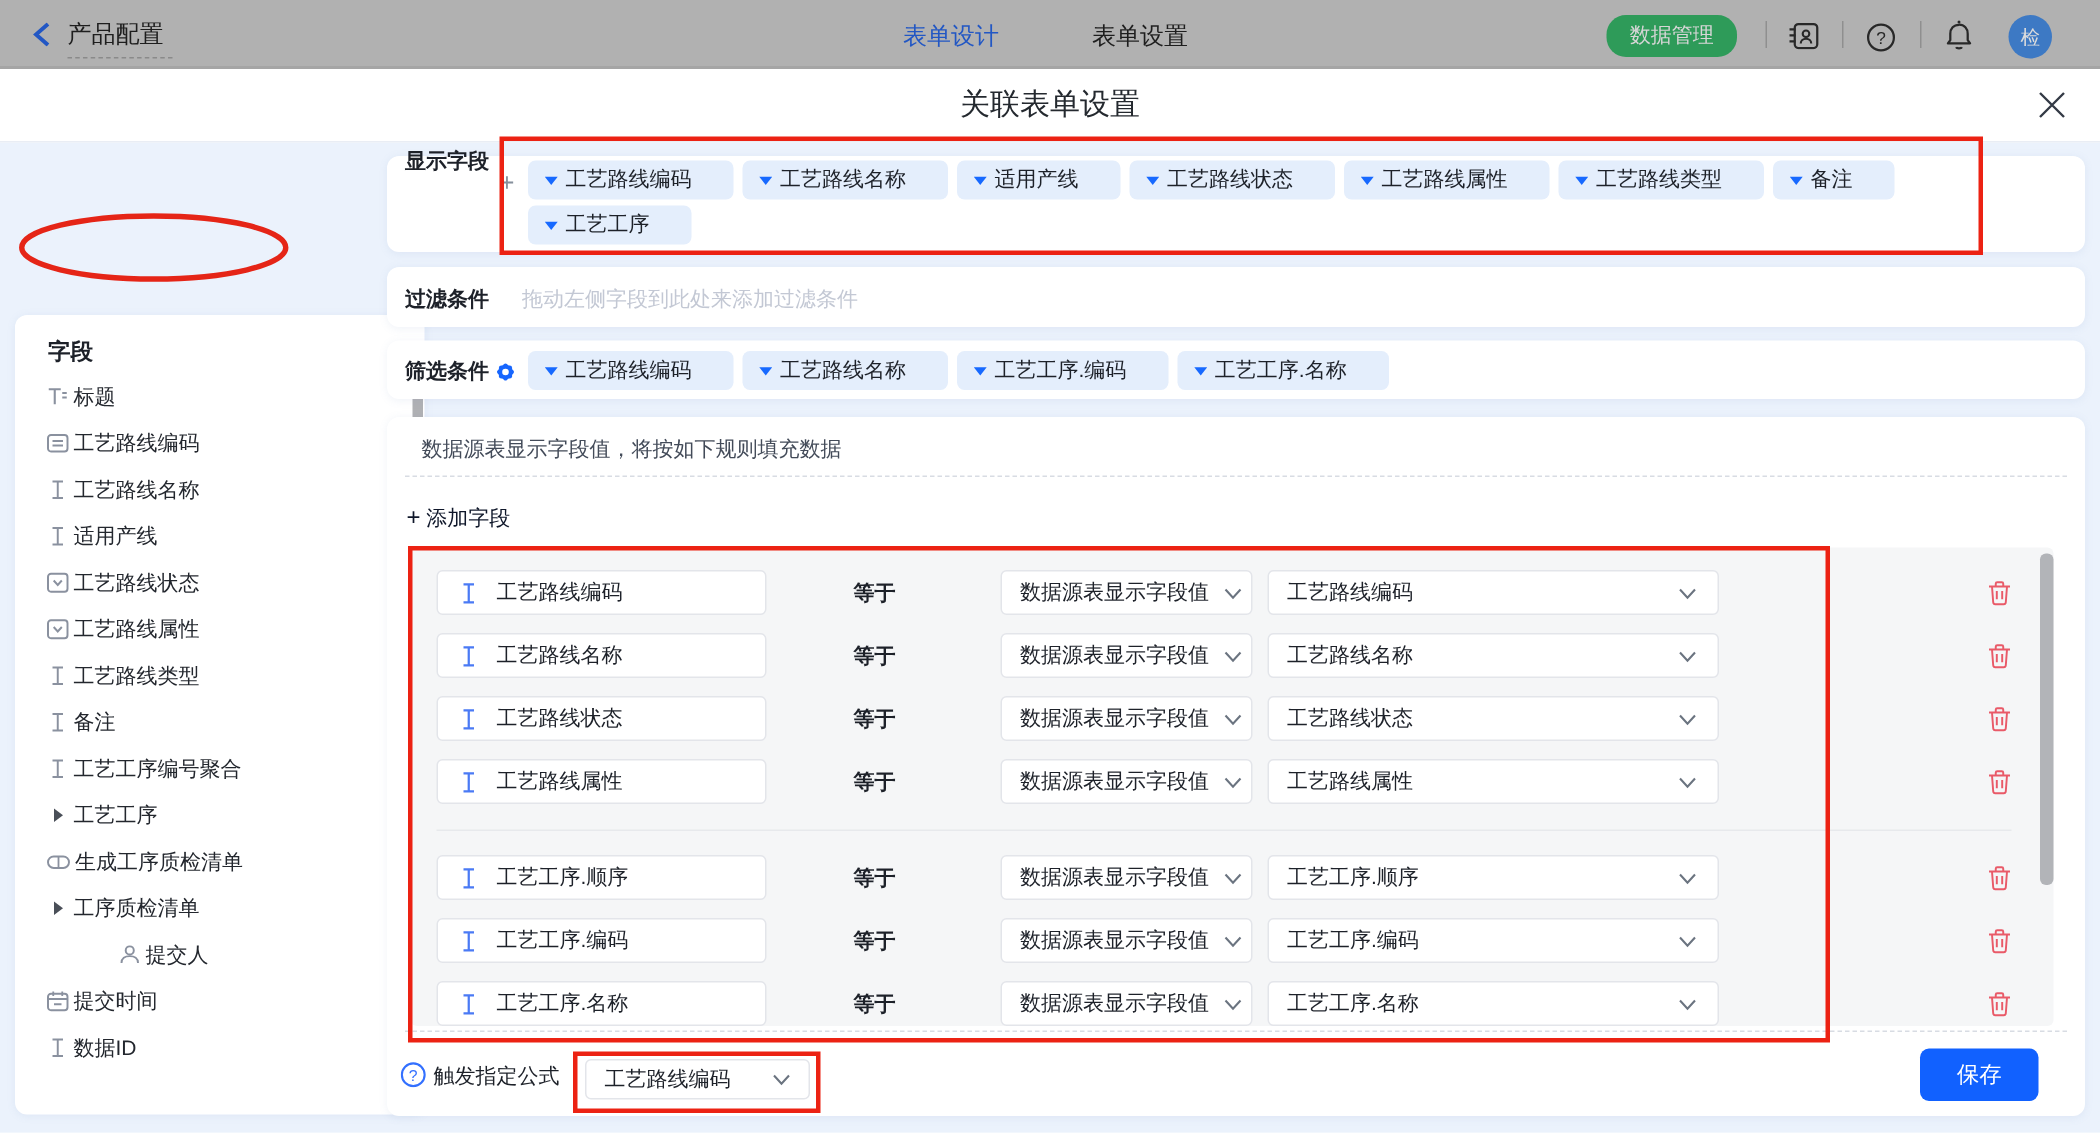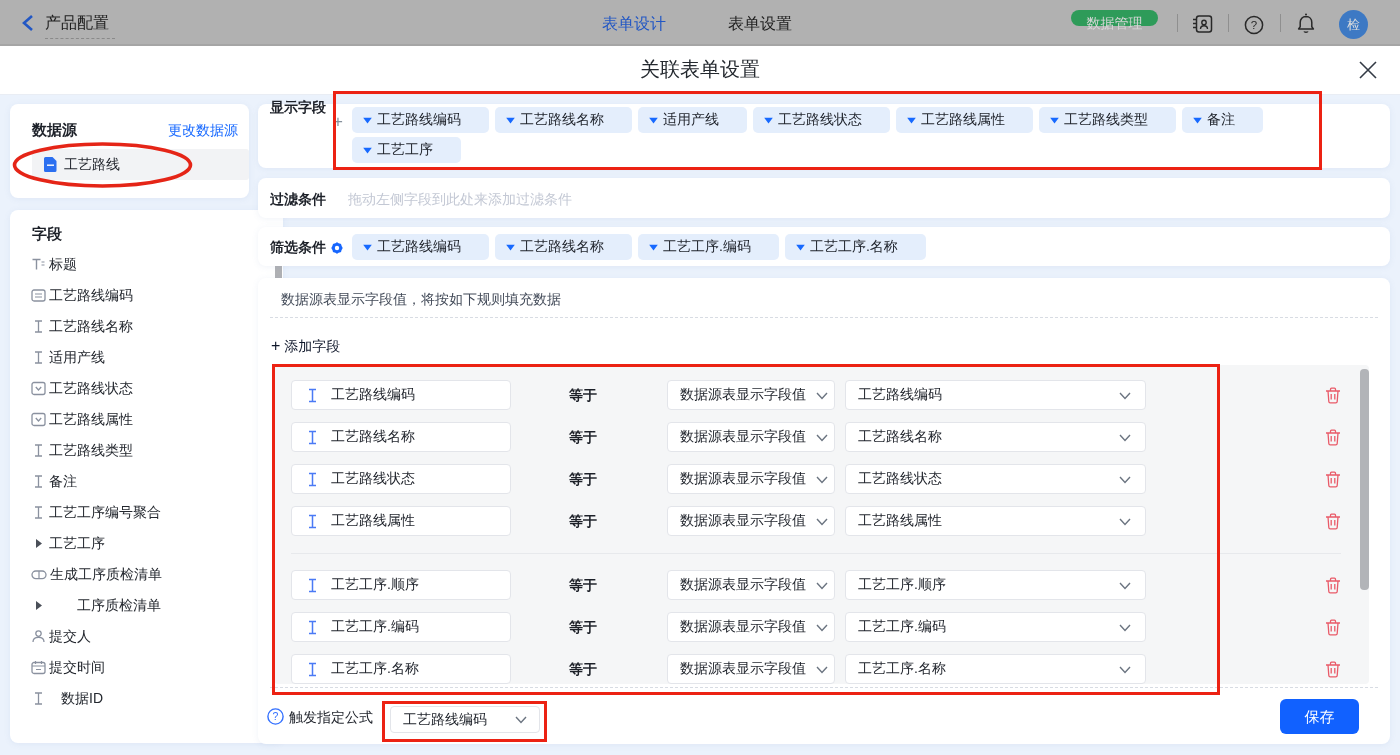--- a/index.html
+++ b/index.html
@@ -43,21 +43,21 @@
 <body>
 <div id="page">
 
   <div id="topbar">
     <svg class="abs" style="left:21px;top:15px" width="14" height="16" viewBox="0 0 14 16">
         <path d="M11 1 L3 8 L11 15" fill="none" stroke="#2257c4" stroke-width="2.6"></path>
       </svg>
     <div class="abs t-dark" style="left:45px;top:13px;font-size:16px;padding-bottom:4px;border-bottom:1px dashed #8a8a8a;padding-right:6px;">产品配置</div>
     <div class="abs t-blue" style="left:602px;top:14px;font-size:16px;">表单设计</div>
     <div class="abs t-dark" style="left:728px;top:14px;font-size:16px;">表单设置</div>
-    <div class="abs" style="left:1071px;top:10px;width:87px;height:16px;background:#2e9b59;border-radius:13px;color:#d6d6d6;font-size:14px;text-align:center;line-height:26px;">数据管理</div>
+    <div class="abs" style="left:1071px;top:10px;width:87px;height:28px;background:#2e9b59;border-radius:13px;color:#d6d6d6;font-size:14px;text-align:center;line-height:26px;">数据管理</div>
     <div class="vdiv" style="left:1177px"></div>
     <svg class="abs" style="left:1192px;top:15px" width="21" height="18" viewBox="0 0 21 18">
       <rect x="4.5" y="1" width="15" height="16" rx="2.5" fill="none" stroke="#282828" stroke-width="1.5"></rect>
       <path d="M1 4.5 h4 M1 8.5 h4 M1 12.5 h4" stroke="#282828" stroke-width="1.5"></path>
       <circle cx="12" cy="7.5" r="2.2" fill="none" stroke="#282828" stroke-width="1.4"></circle>
       <path d="M8.5 14 c0-2 1.5-3.2 3.5-3.2 s3.5 1.2 3.5 3.2" fill="none" stroke="#282828" stroke-width="1.4"></path>
     </svg>
     <div class="vdiv" style="left:1228px"></div>
     <svg class="abs" style="left:1244px;top:15px" width="20" height="20" viewBox="0 0 20 20">
       <circle cx="10" cy="10" r="8.6" fill="none" stroke="#282828" stroke-width="1.5"></circle>
@@ -71,31 +71,20 @@
     </svg>
     <div class="abs" style="left:1339px;top:10px;width:29px;height:29px;border-radius:50%;background:#3d79c4;color:#dcdcdc;font-size:13px;text-align:center;line-height:29px;">检</div>
   </div>
 
   <div id="mhead"></div>
   <div id="mtitle">关联表单设置</div>
   <svg id="mclose" viewBox="0 0 24 24">
       <path d="M4 4 L20 20 M20 4 L4 20" stroke="#333a45" stroke-width="1.6"></path>
     </svg>
 
-  <div class="card" style="left:10px;top:104px;width:239px;height:94px;">
-    <div class="label abs" style="left:22px;top:17px;font-size:15px;">数据源</div>
-    <div class="abs" style="right:11px;top:18px;color:#1769ff;font-size:14px;">更改数据源</div>
-    <div class="src-row">
-      <svg width="13" height="15" viewBox="0 0 13 15" style="margin-right:7px;">
-        <path d="M1.5 0 h7 l4 4 v9.5 a1.5 1.5 0 0 1 -1.5 1.5 h-9.5 a1.5 1.5 0 0 1 -1.5 -1.5 v-12 a1.5 1.5 0 0 1 1.5 -1.5 z" fill="#2b6ff0"></path>
-        <path d="M3 8.2 h7" stroke="#fff" stroke-width="1.4"></path>
-      </svg>
-      <span>工艺路线</span>
-    </div>
-  </div>
 
   <div class="card" style="left:10px;top:210px;width:273px;height:533px;overflow:hidden;">
     <div class="label abs" style="left:22px;top:15px;font-size:15px;">字段</div>
     <div id="flist" class="abs" style="left:0;top:39px;width:239px;">
         <div class="fitem" style="position:relative;">
           <svg width="15" height="15" viewBox="0 0 15 15">
             <path d="M1.5 2.5 h8 M5.5 2.5 v10" stroke="#8a919f" stroke-width="1.4" fill="none"></path>
             <path d="M10.5 5 h3 M10.5 8 h3" stroke="#8a919f" stroke-width="1.2"></path>
           </svg>
           <span style="margin-left:2px">标题</span>
@@ -157,45 +146,45 @@
           </svg>
           <span style="margin-left:2px">工艺工序</span>
         </div>
         <div class="fitem" style="position:relative;">
           <svg width="16" height="15" viewBox="0 0 16 15">
             <rect x="1" y="4" width="14" height="7.6" rx="3.8" fill="none" stroke="#8a919f" stroke-width="1.3"></rect>
             <path d="M8 4 v7.6" stroke="#8a919f" stroke-width="1.2"></path>
           </svg>
           <span style="margin-left:2px">生成工序质检清单</span>
         </div>
-        <div class="fitem" style="position:relative;gap:28px;">
+        <div class="fitem" style="position:relative;">
           <svg width="15" height="15" viewBox="0 0 15 15">
             <path d="M5 3 L11 7.5 L5 12 z" fill="#4a4f58"></path>
           </svg>
           <span style="margin-left:2px">工序质检清单</span>
         </div>
-        <div class="fitem" style="position:relative;">
+        <div class="fitem" style="position:relative;padding-left:48px;">
           <svg width="15" height="15" viewBox="0 0 15 15">
             <circle cx="7.5" cy="4.6" r="2.7" fill="none" stroke="#8a919f" stroke-width="1.3"></circle>
             <path d="M2 13 c0-3 2.3-4.6 5.5-4.6 s5.5 1.6 5.5 4.6" fill="none" stroke="#8a919f" stroke-width="1.3"></path>
           </svg>
           <span style="margin-left:2px">提交人</span>
         </div>
         <div class="fitem" style="position:relative;">
           <svg width="15" height="15" viewBox="0 0 15 15">
             <rect x="1" y="2.5" width="13" height="11" rx="2" fill="none" stroke="#8a919f" stroke-width="1.3"></rect>
             <path d="M1 6 h13 M4.5 1 v3 M10.5 1 v3 M5 9.5 h5" stroke="#8a919f" stroke-width="1.2"></path>
           </svg>
           <span style="margin-left:2px">提交时间</span>
         </div>
         <div class="fitem" style="position:relative;">
           <svg width="15" height="15" viewBox="0 0 15 15">
             <path d="M4 2 h7 M4 13 h7 M7.5 2 v11" stroke="#8a919f" stroke-width="1.3" fill="none"></path>
           </svg>
-          <span style="margin-left:14px">数据ID</span>
+          <span style="margin-left:2px">数据ID</span>
         </div>
       </div>
     <div class="scroll" style="right:1px;top:38px;width:7px;height:487px;background:#b0b1b4;"></div>
   </div>
 
   <svg class="abs" style="left:12px;top:142px;" width="181" height="46" viewBox="0 0 181 46">
     <ellipse cx="90.5" cy="23" rx="88" ry="21" fill="none" stroke="#e52517" stroke-width="3.6"></ellipse>
   </svg>
 
   <div class="card" style="left:258px;top:104px;width:1132px;height:64px;"></div>

